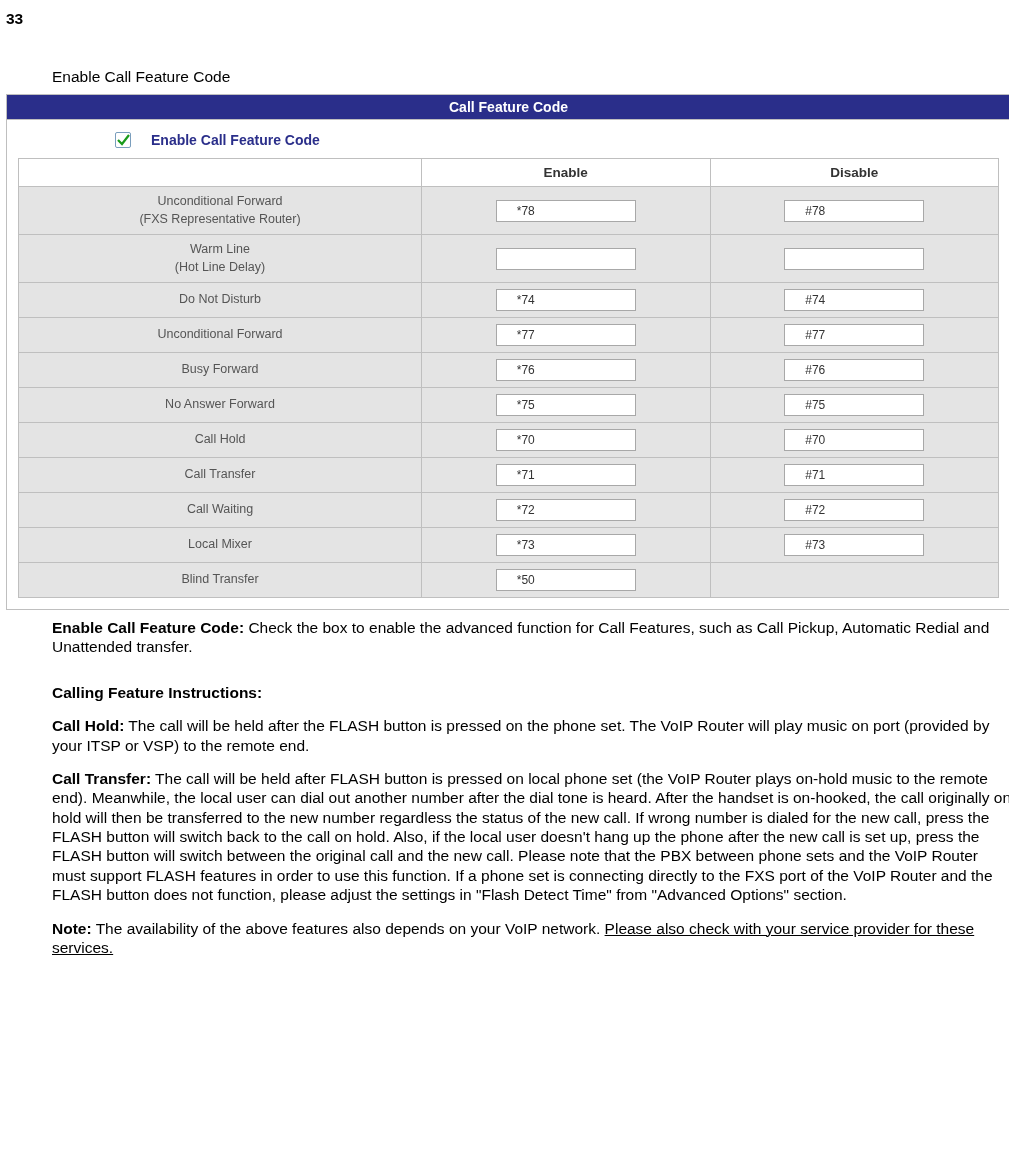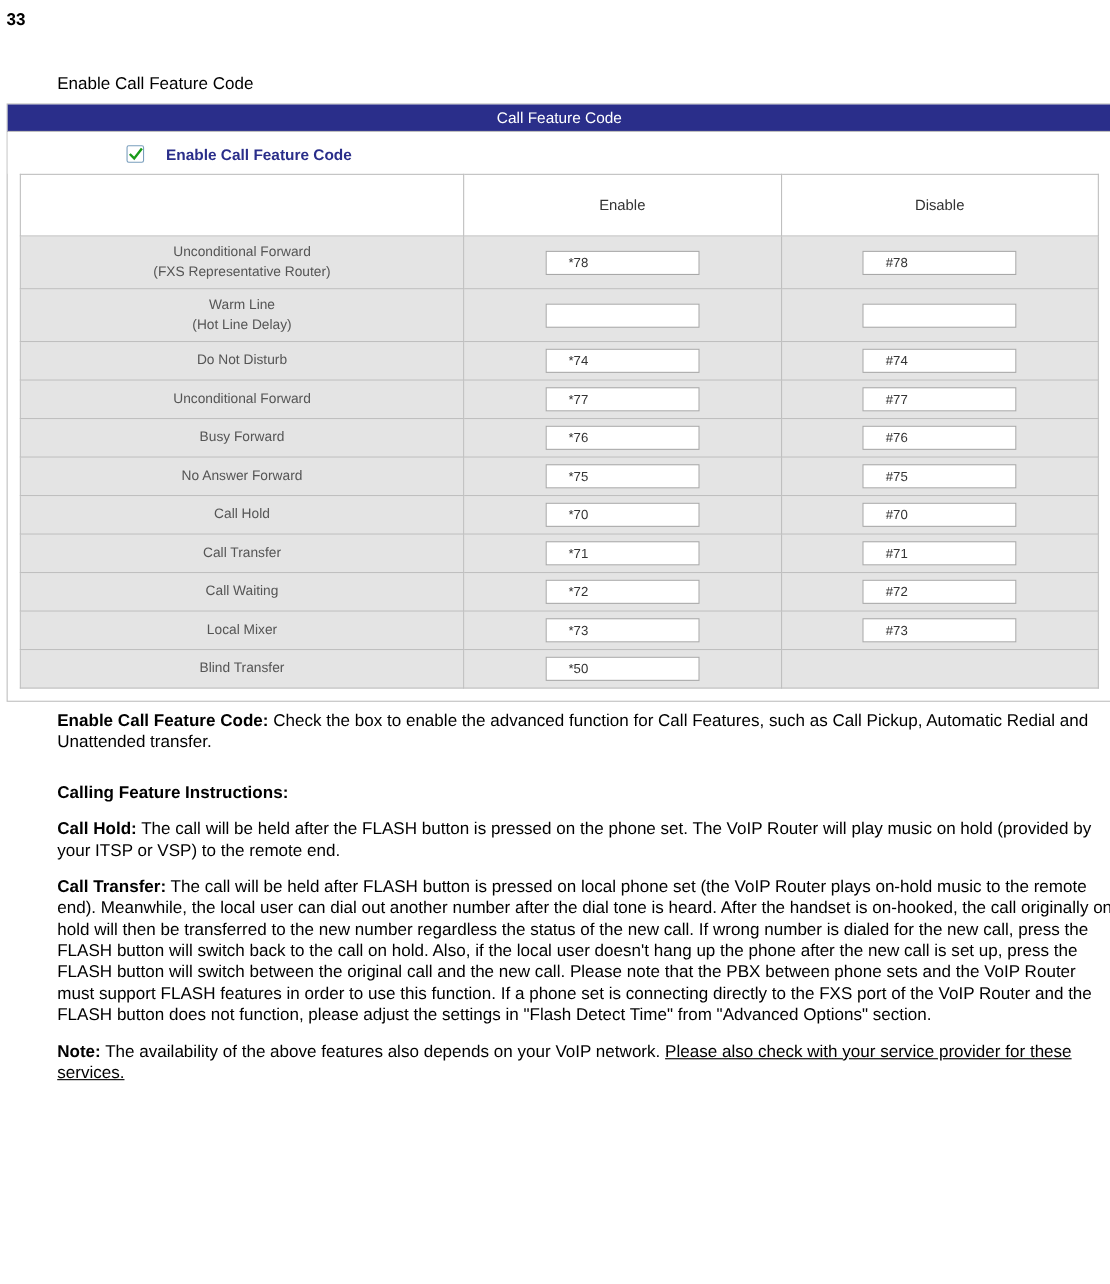--- a/index.html
+++ b/index.html
@@ -26,21 +26,21 @@
   .panel {
     border: 1px solid #bfbfbf;
     margin: 0 2px 8px 2px;
     background: #fff;
     font-family: Tahoma, Verdana, Arial, sans-serif;
   }
   .panel-title {
     background: #2a2e8a;
     color: #fff;
     text-align: center;
-    font-weight: normal;
+    font-weight: bold;
     font-size: 14px;
     border-bottom: 1px solid #bfbfbf;
     padding: 4px 0;
   }
   .enable-row {
     background: #fff;
     padding: 12px 0 10px 0;
   }
   .enable-row-inner {
     display: flex;
@@ -76,23 +76,23 @@
     color: #555;
   }
   table.grid th, table.grid td {
     border: 1px solid #bfbfbf;
     text-align: center;
     padding: 6px 4px;
     vertical-align: middle;
   }
   table.grid th {
     background: #fff;
-    font-weight: normal;
+    font-weight: bold;
     color: #333;
-    padding: 20px 4px;
+    padding: 6px 4px;
     font-size: 13.5px;
   }
   table.grid tbody tr {
     background: #e4e4e4;
     height: 33px;
   }
   table.grid td.feature-col {
     width: 394px;
     line-height: 1.4;
   }
@@ -209,21 +209,21 @@
 </div>
 
 <div class="prose">
   <p>
     <b>Enable Call Feature Code:</b><span> Check the box to enable the advanced function for Call Features, such as Call Pickup, Automatic Redial and Unattended transfer.</span>
   </p>
   <p style="margin-top:26px;">
     <b>Calling Feature Instructions:</b>
   </p>
   <p>
-    <b>Call Hold:</b><span> The call will be held after the FLASH button is pressed on the phone set. The VoIP Router will play music on hold (provided by your ITSP or VSP) to the remote end.</span>
+    <b>Call Hold:</b><span> The call will be held after the FLASH button is pressed on the phone set. The VoIP Router will play music on port (provided by your ITSP or VSP) to the remote end.</span>
   </p>
   <p>
     <b>Call Transfer:</b><span> The call will be held after FLASH button is pressed on local phone set (the VoIP Router plays on-hold music to the remote end). Meanwhile, the local user can dial out another number after the dial tone is heard. After the handset is on-hooked, the call originally on hold will then be transferred to the new number regardless the status of the new call. If wrong number is dialed for the new call, press the FLASH button will switch back to the call on hold. Also, if the local user doesn't hang up the phone after the new call is set up, press the FLASH button will switch between the original call and the new call. Please note that the PBX between phone sets and the VoIP Router must support FLASH features in order to use this function. If a phone set is connecting directly to the FXS port of the VoIP Router and the FLASH button does not function, please adjust the settings in "Flash Detect Time" from "Advanced Options" section.</span>
   </p>
   <p>
     <b>Note:</b><span> The availability of the above features also depends on your VoIP network. </span><span class="u">Please also check with your service provider for these services.</span>
   </p>
 </div>
 
 </body></html>

